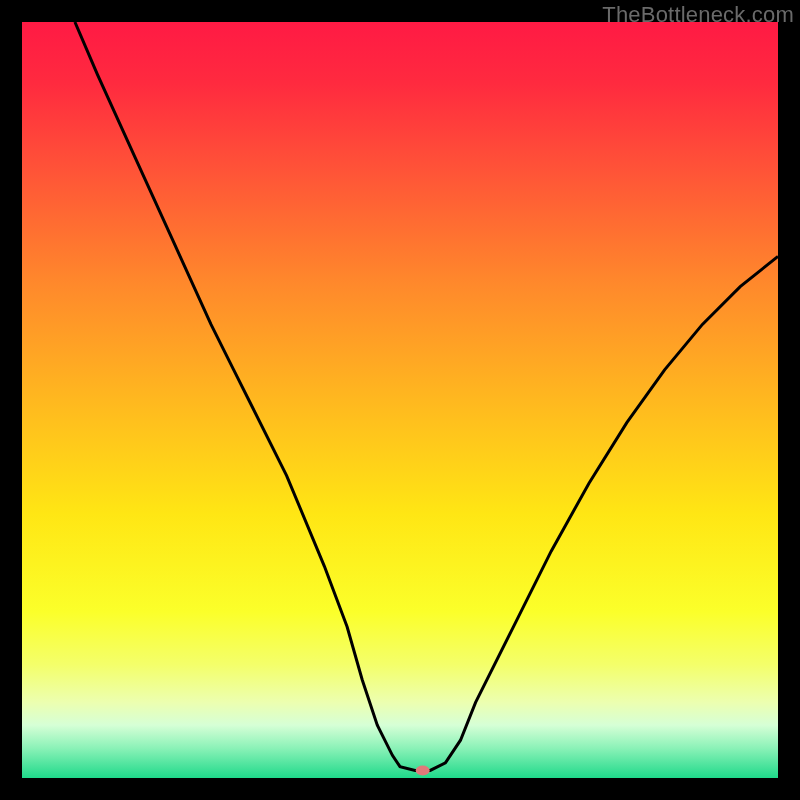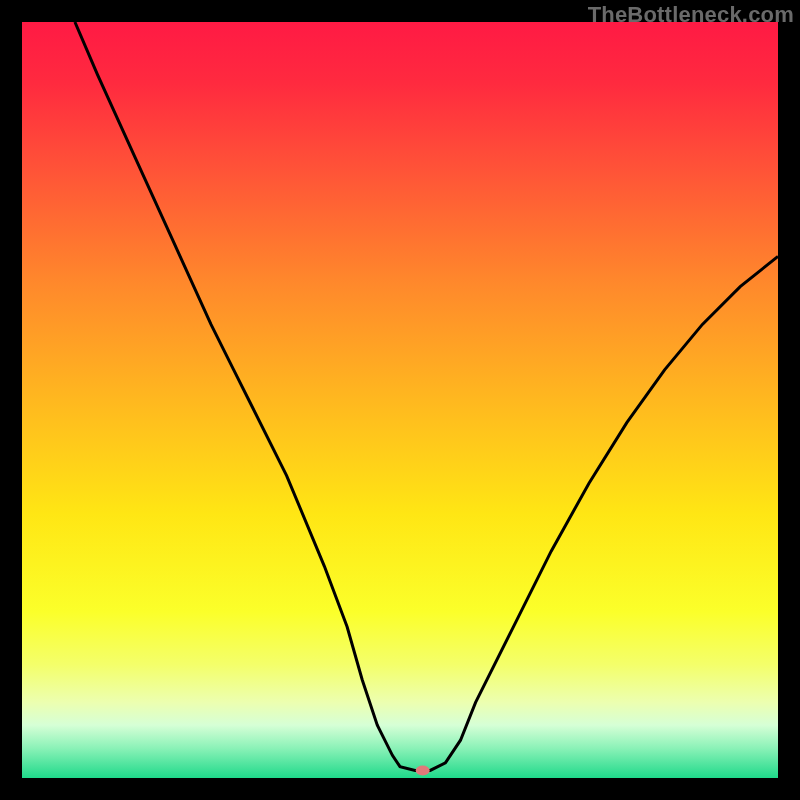--- a/index.html
+++ b/index.html
@@ -22,21 +22,21 @@
     left: 22px;
     width: 756px;
     height: 756px;
     overflow: hidden;
   }
   .watermark {
     position: absolute;
     top: 2px;
     right: 6px;
     font-size: 22px;
-    font-weight: 700;
+    font-weight: 400;
     color: #6a6a6a;
     letter-spacing: 0.2px;
   }
 </style>
 </head>
 <body>
 
 <div class="frame">
 
   <div class="watermark">TheBottleneck.com</div>

